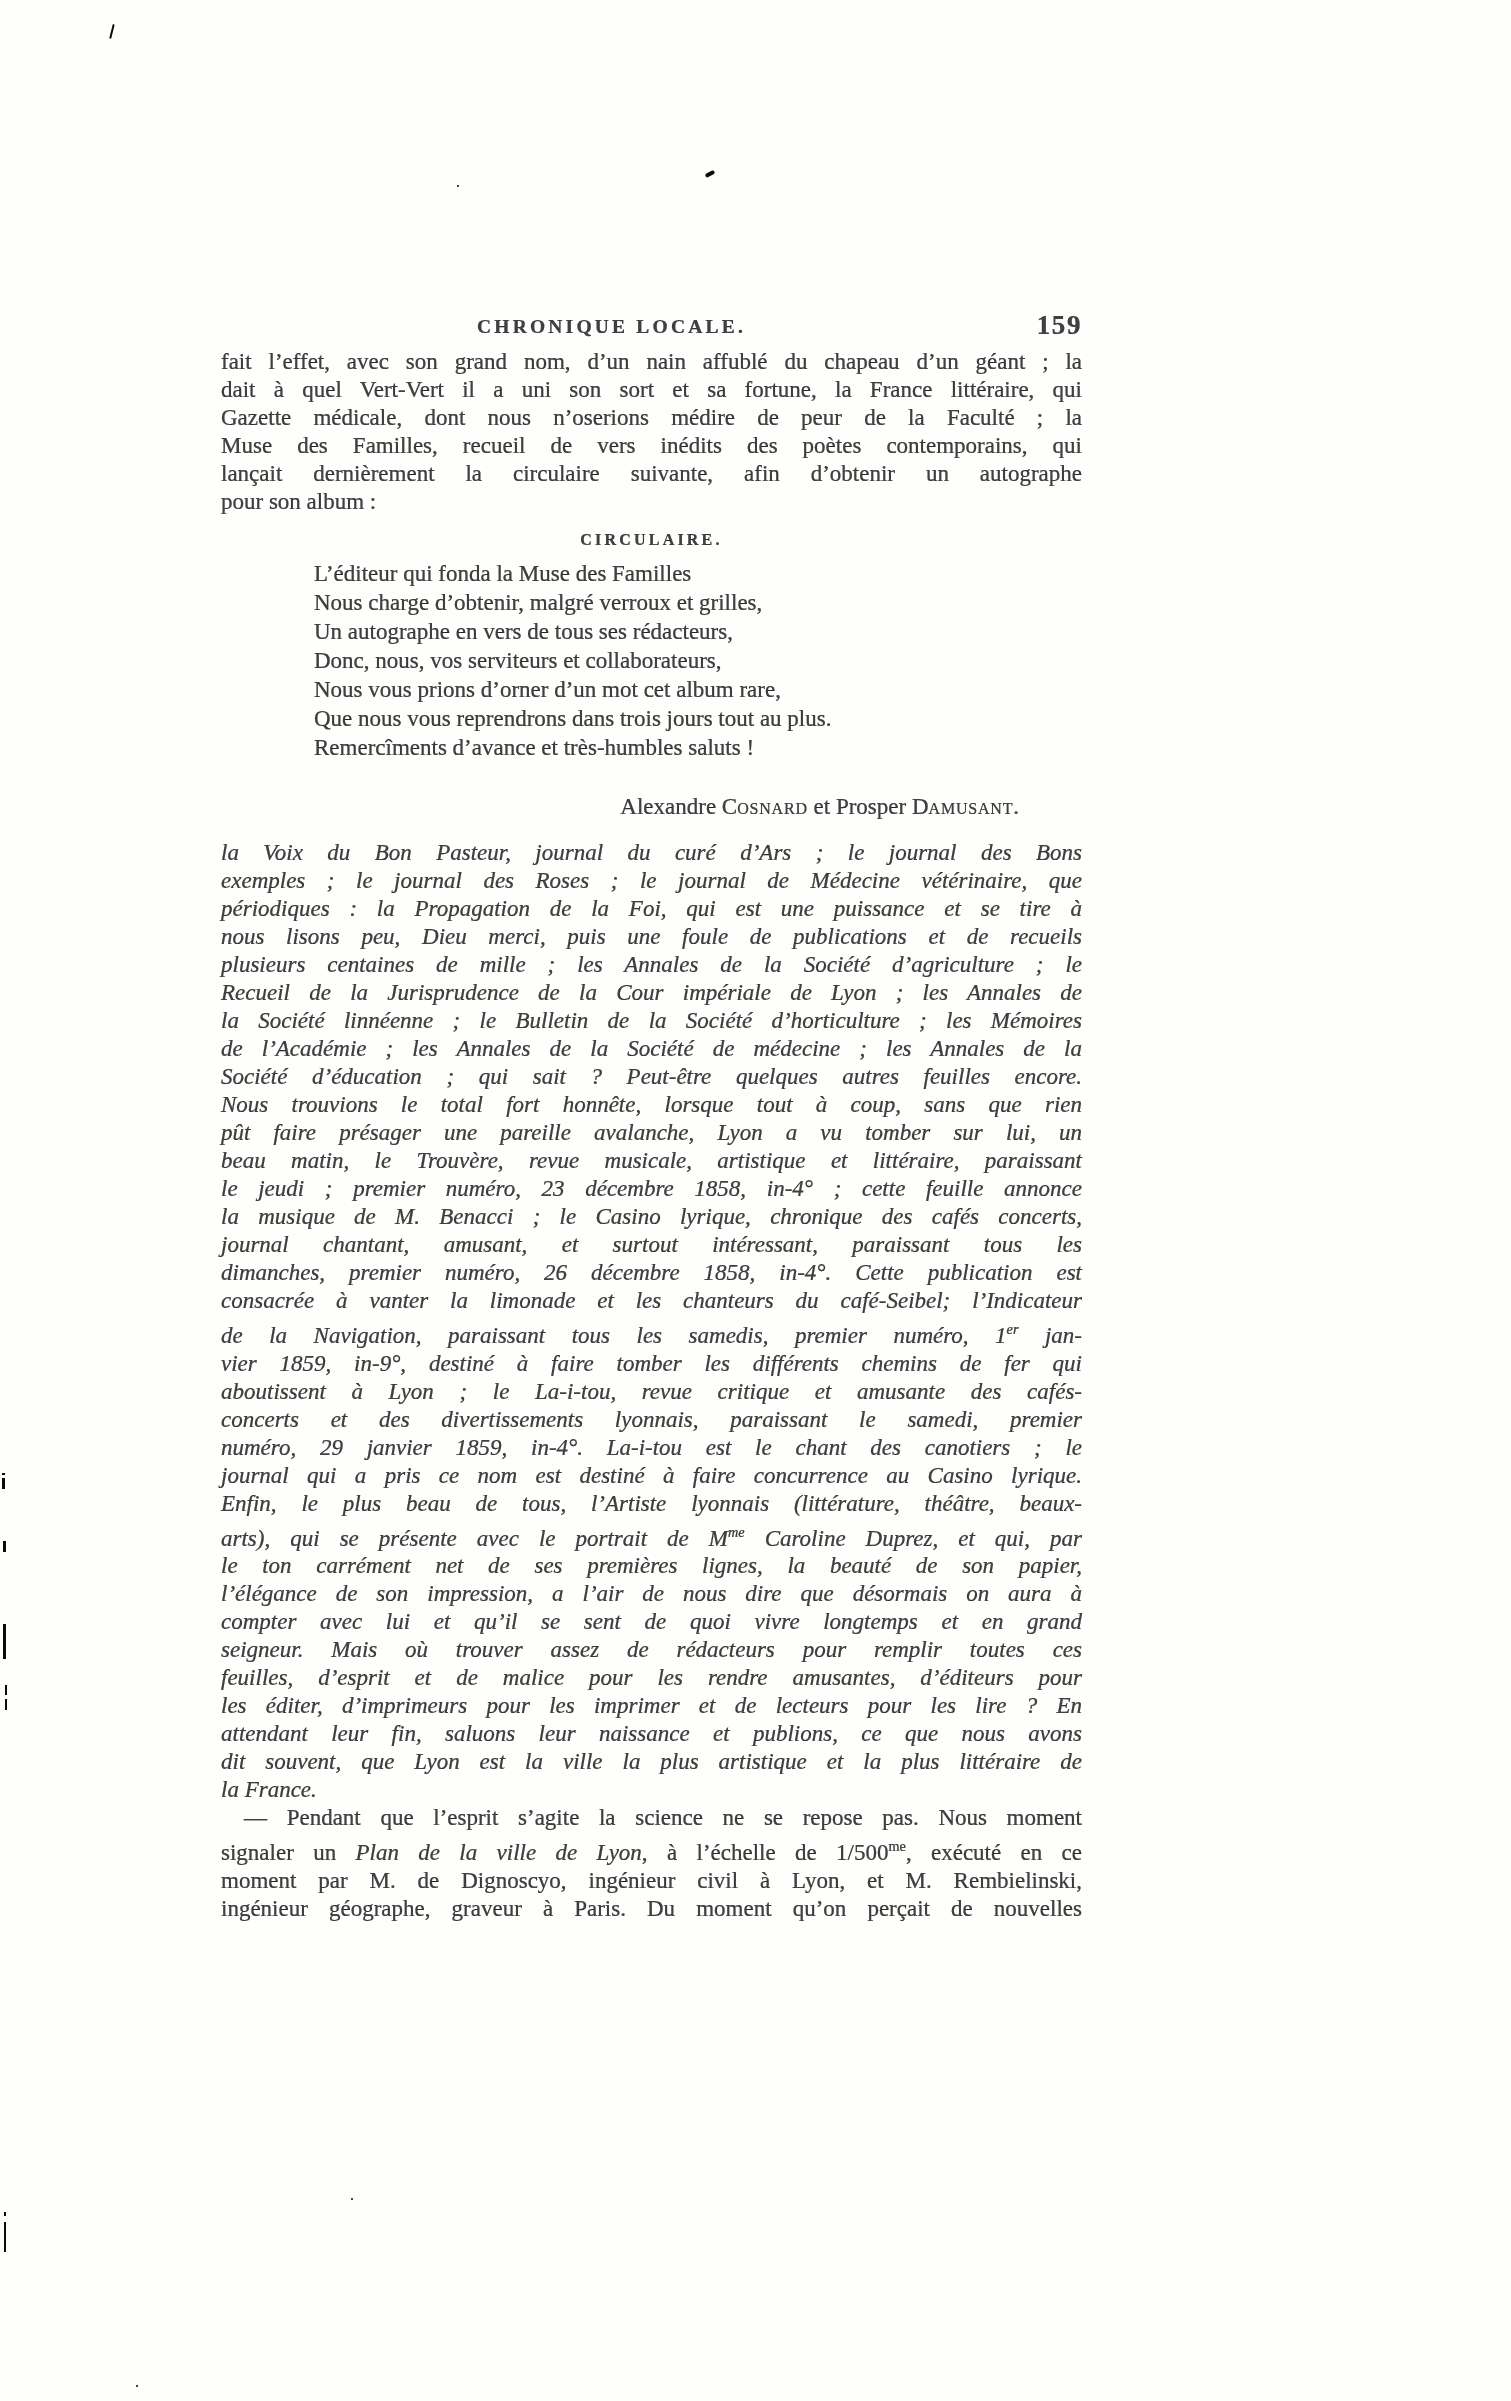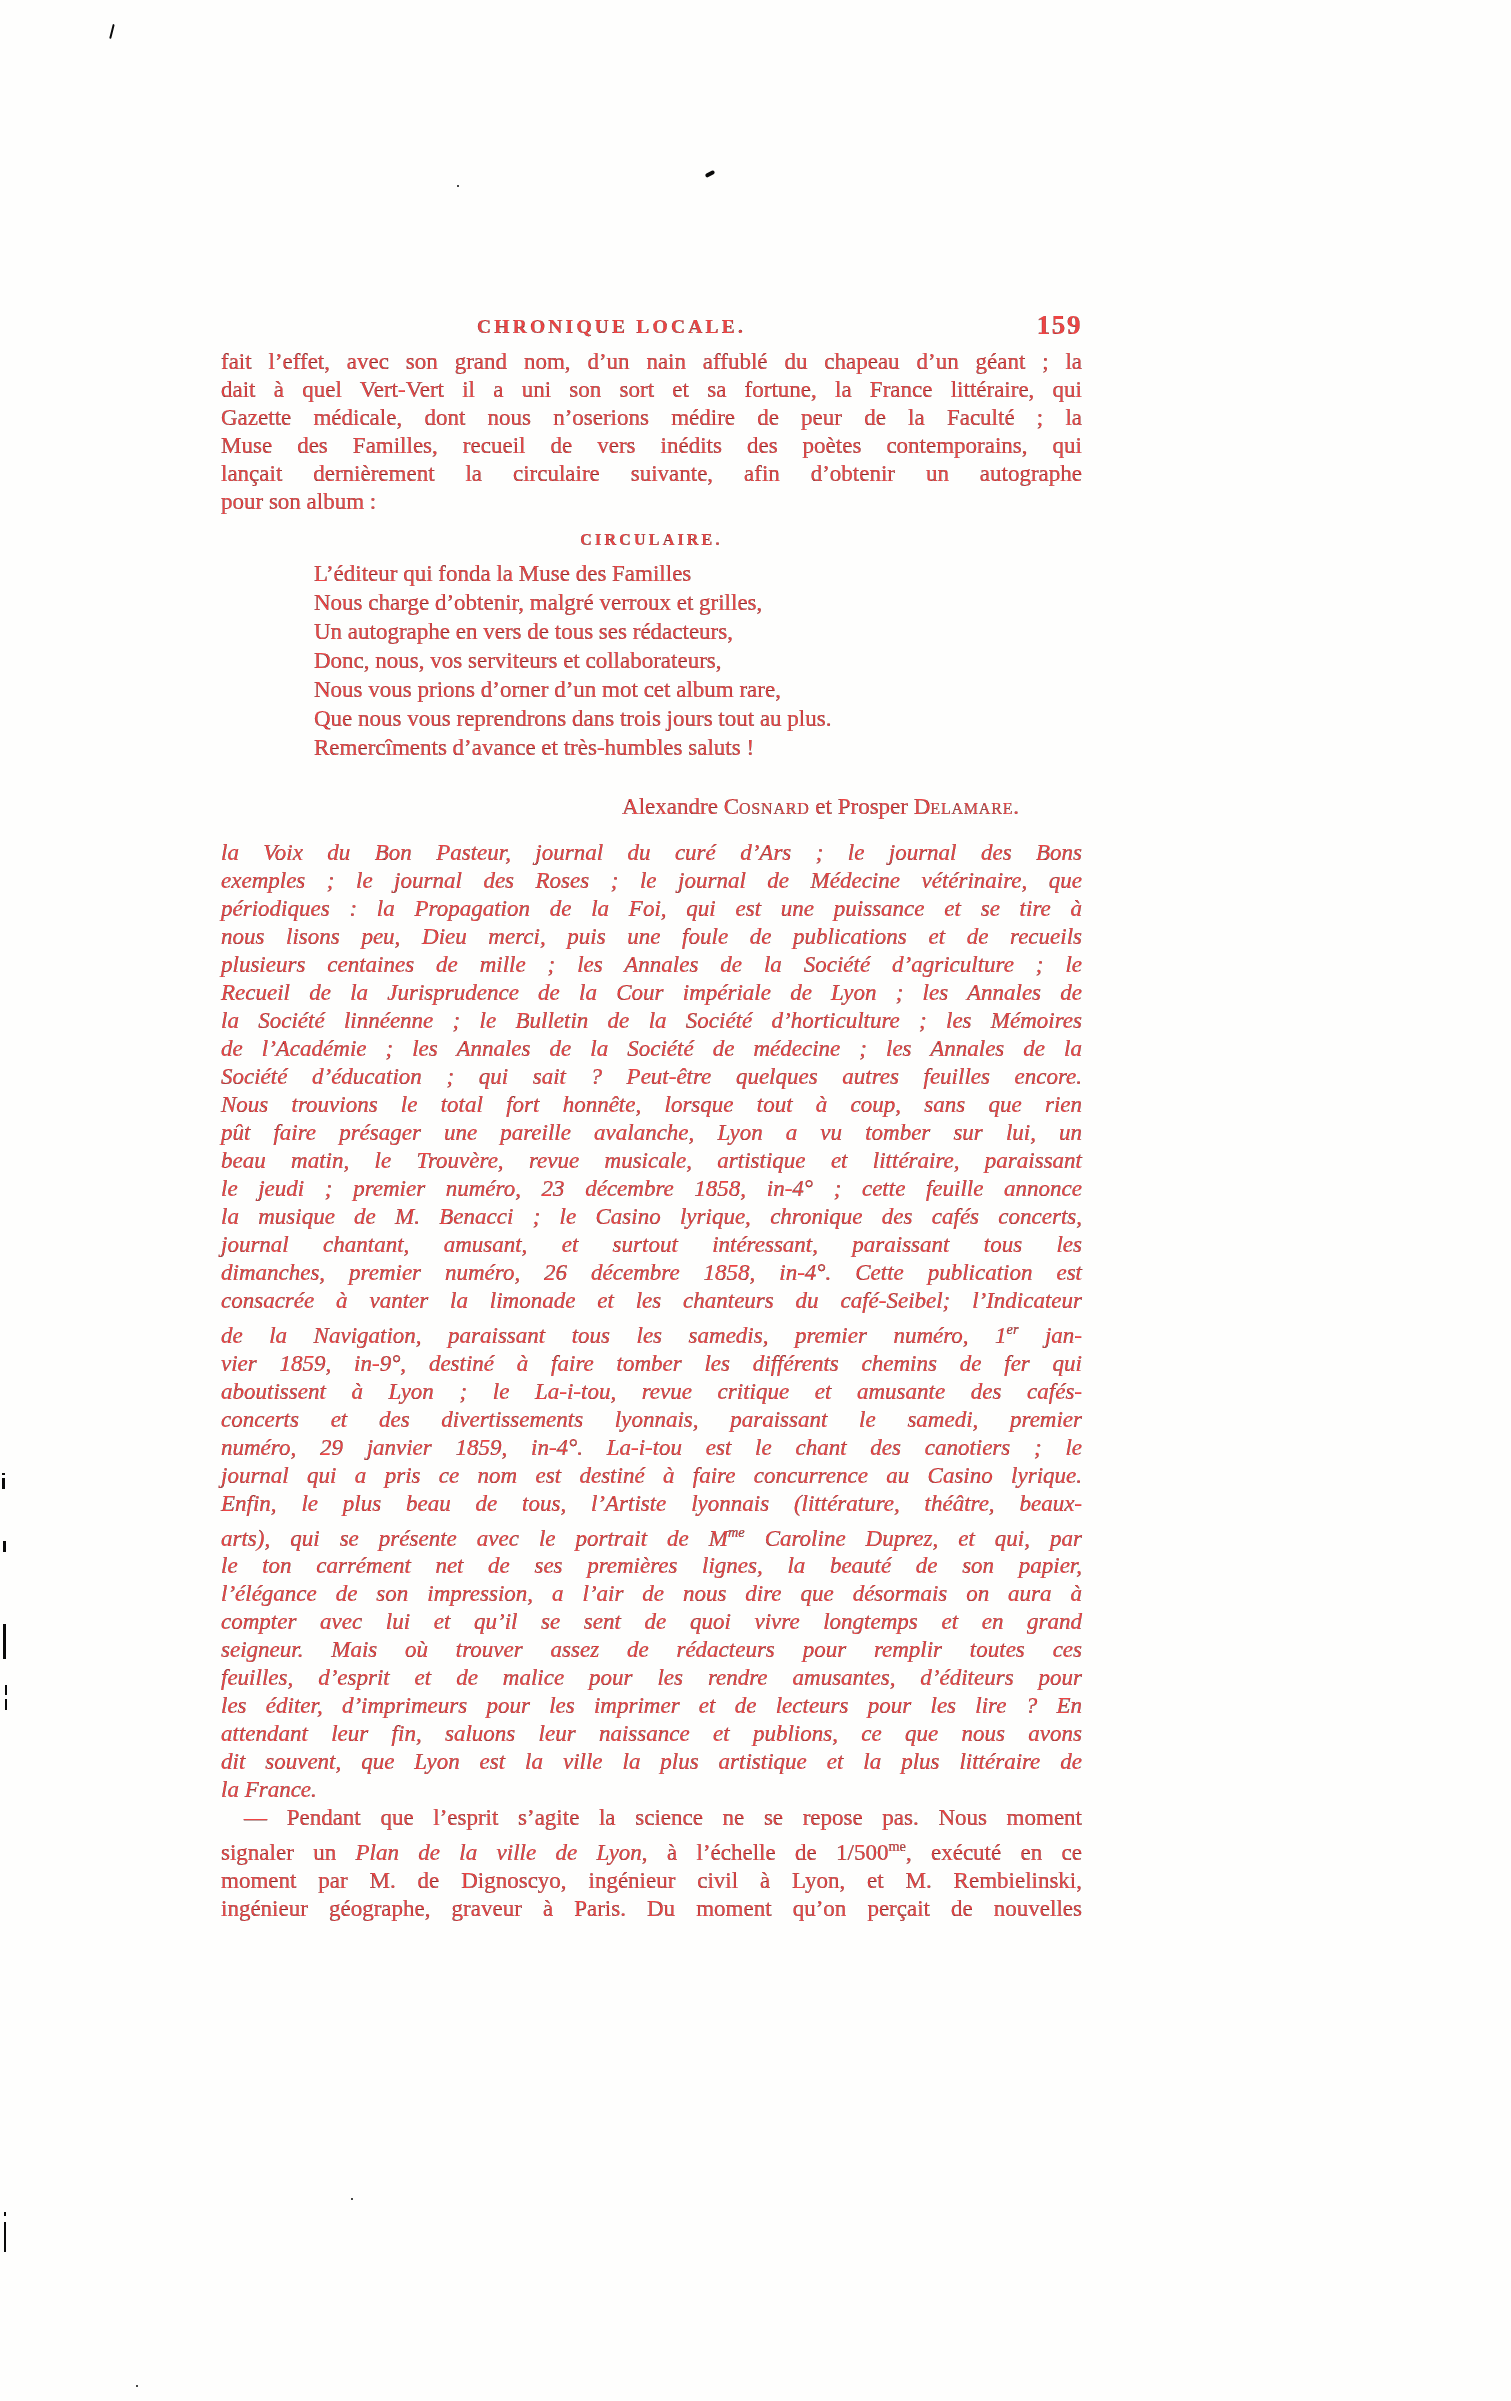--- a/index.html
+++ b/index.html
@@ -2,21 +2,21 @@
 <html lang="fr" style="font-size:13px"><head>
 <meta charset="utf-8">
 <style>
   html, body { margin: 0; padding: 0; background: #e8e8e8; }
   .page {
     position: relative;
     width: 1512px;
     height: 2401px;
     background: #fefefd;
     font-family: "Liberation Serif", "DejaVu Serif", serif;
-    color: #ef4444;
+    color: #404040;
     overflow: hidden;
     -webkit-text-stroke: 0.2px #070707;
   }
   .text-block {
     position: absolute;
     left: 221px;
     top: 313px;
     width: 861px;
   }
   .running-header { position: absolute; top: 0; left: 0; width: 100%; height: 34px; }
@@ -84,21 +84,21 @@
         <div><span>L’éditeur qui fonda la Muse des Familles</span></div>
         <div><span>Nous charge d’obtenir, malgré verroux et grilles,</span></div>
         <div><span>Un autographe en vers de tous ses rédacteurs,</span></div>
         <div><span>Donc, nous, vos serviteurs et collaborateurs,</span></div>
         <div><span>Nous vous prions d’orner d’un mot cet album rare,</span></div>
         <div><span>Que nous vous reprendrons dans trois jours tout au plus.</span></div>
         <div><span>Remercîments d’avance et très-humbles saluts !</span></div>
       </div>
 
     <div class="signature">
-        <div><span>Alexandre C</span><span class="smallcaps">osnard</span><span> et Prosper D</span><span class="smallcaps">elamare</span><span>.</span></div>
+        <div><span>Alexandre C</span><span class="smallcaps">osnard</span><span> et Prosper D</span><span class="smallcaps">amusant</span><span>.</span></div>
       </div>
 
     <div class="para para-2 justified last-left">
         <div><span>la Voix du Bon Pasteur, journal du curé d’Ars ; le journal des Bons</span></div>
         <div><span>exemples ; le journal des Roses ; le journal de Médecine vétérinaire, que</span></div>
         <div><span>périodiques : la Propagation de la Foi, qui est une puissance et se tire à</span></div>
         <div><span>nous lisons peu, Dieu merci, puis une foule de publications et de recueils</span></div>
         <div><span>plusieurs centaines de mille ; les Annales de la Société d’agriculture ; le</span></div>
         <div><span>Recueil de la Jurisprudence de la Cour impériale de Lyon ; les Annales de</span></div>
         <div><span>la Société linnéenne ; le Bulletin de la Société d’horticulture ; les Mémoires</span></div>

